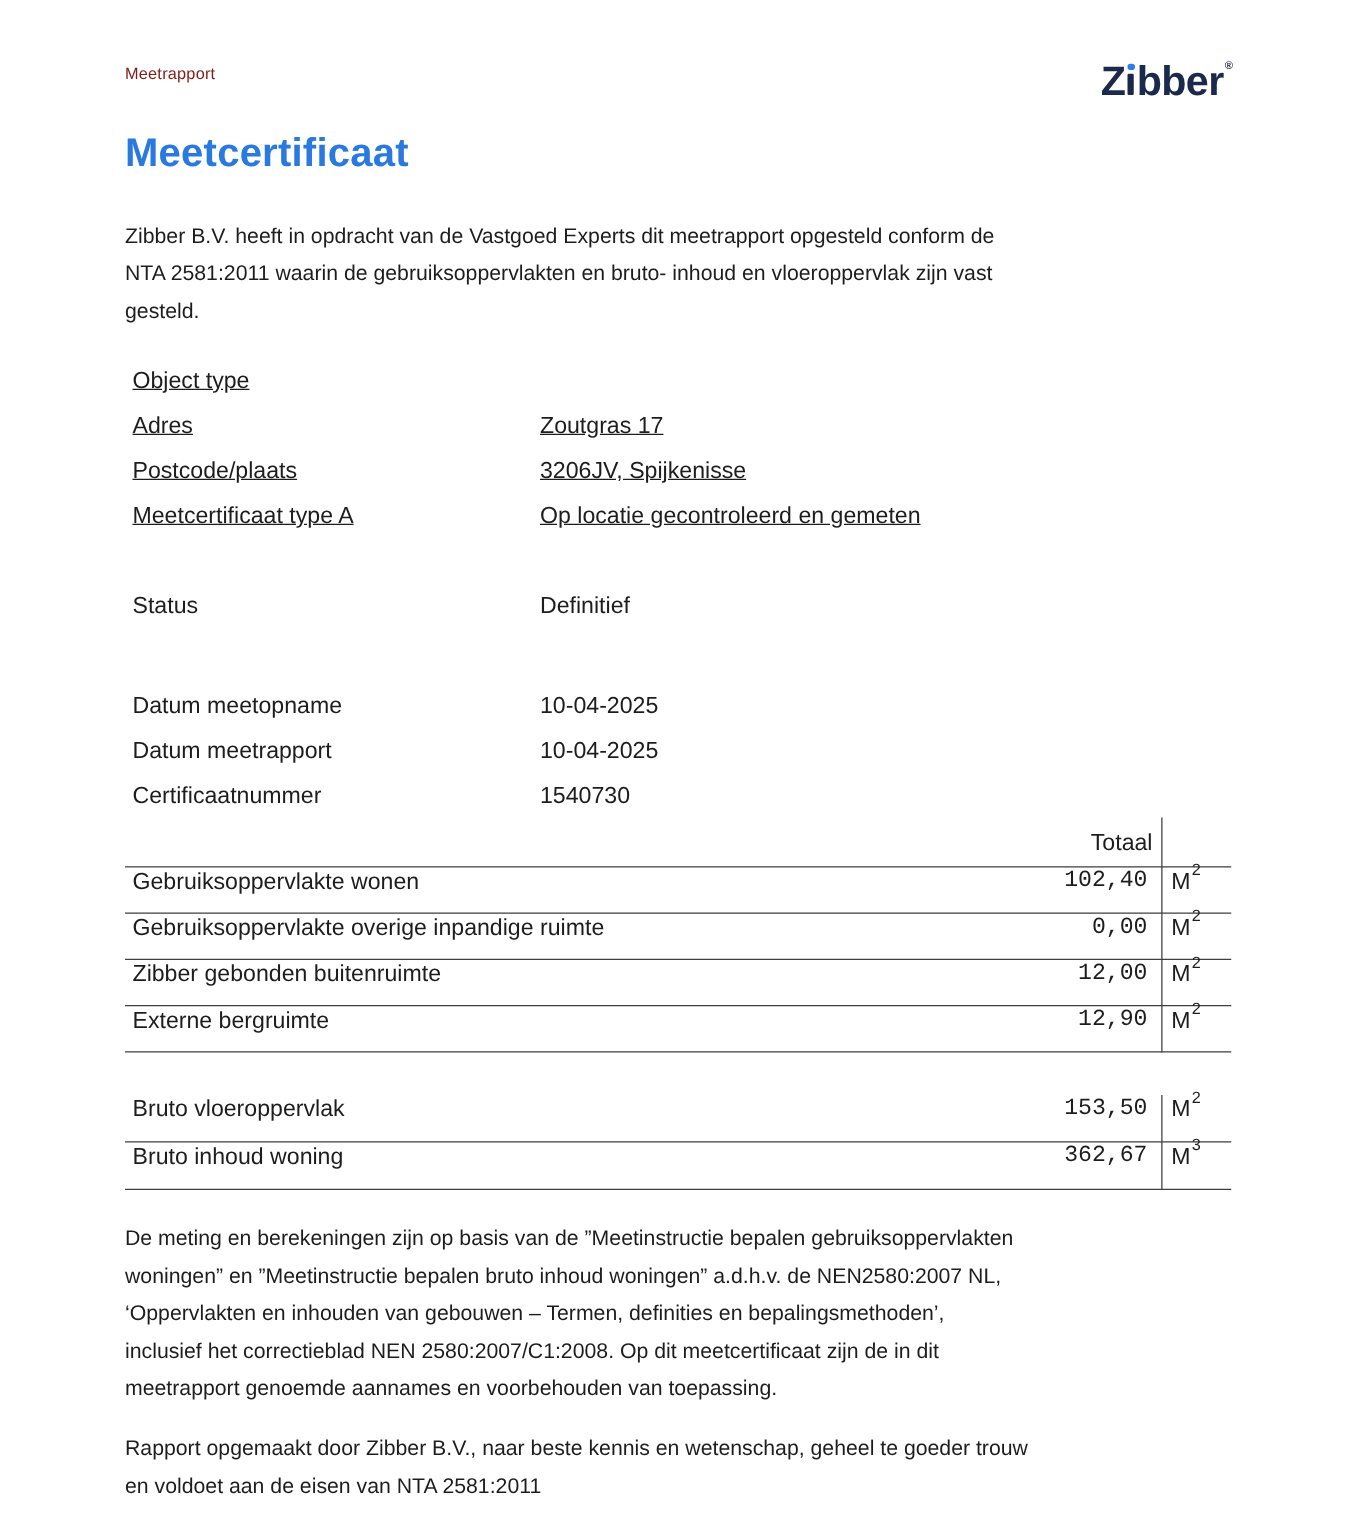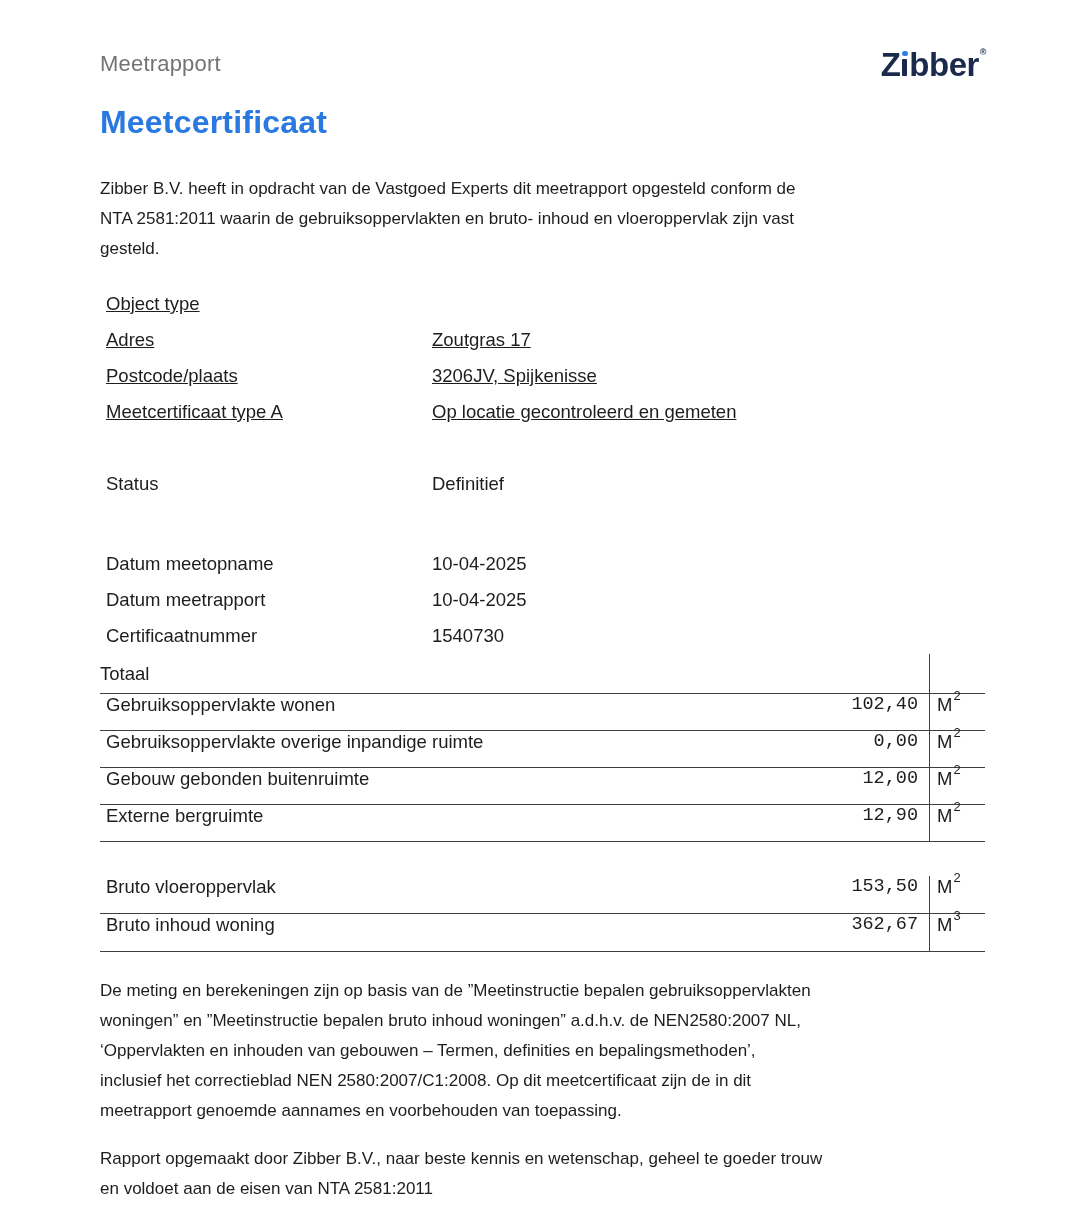--- a/index.html
+++ b/index.html
@@ -7,21 +7,21 @@
   body {
     width:1080px; height:1221px;
     font-family:"Liberation Sans", sans-serif;
     color:#1d1d1d;
     overflow:hidden;
   }
   .page { width:1080px; height:1221px; padding:46px 95px 30px 100px; }
 
   
   .hdr { display:flex; justify-content:space-between; align-items:flex-start; height:42px; }
-  .doc-type { font-size:22px; font-weight:500; color:#737373; padding-top:5px; letter-spacing:.2px; }
+  .doc-type { font-size:13px; font-weight:500; color:#7f1d1d; padding-top:5px; letter-spacing:.2px; }
   .logo { font-size:33px; font-weight:800; color:#1b2a4c; letter-spacing:-.5px; white-space:nowrap; }
   .logo .ci { display:inline-block; position:relative; width:9px; height:25px; }
   .logo .ci::after { content:""; position:absolute; left:2px; bottom:0; width:5px; height:17px; background:#1b2a4c; border-radius:1px; }
   .logo .ci::before { content:""; position:absolute; left:2px; bottom:20px; width:5.5px; height:5.5px; border-radius:50%; background:#2b7de9; }
   .logo .reg { font-size:9px; font-weight:700; vertical-align:top; position:relative; top:1px; left:1px; color:#1b2a4c; }
 
   
   .title { margin-top:16px; font-size:32px; line-height:36px; font-weight:800; color:#2979e0; letter-spacing:.2px; }
 
   
@@ -33,21 +33,21 @@
   .details { margin-top:22px;text-decoration:underline; }
   .status-block { margin-top:36px; }
   .meta-block { margin-top:44px; }
   .kv-row { display:flex; align-items:center; height:36px; padding-left:6px; font-size:18.5px; }
   .kv-label { width:326px; flex:none; }
   .kv-value { flex:1; }
 
   
   .m-table { position:relative; margin-top:0; }
   .m-table .vline { position:absolute; top:0; bottom:0; right:55px; width:1px; background:#3f3f3f; }
-  .t-header { height:40px; line-height:40px; text-align:left; padding-right:63px; font-size:18.5px; border-bottom:1px solid #3f3f3f; }
+  .t-header { height:40px; line-height:40px; text-align:right; padding-right:63px; font-size:18.5px; border-bottom:1px solid #3f3f3f; }
   .t-row { display:flex; align-items:flex-start; height:37px; border-bottom:1px solid #3f3f3f; font-size:18.5px; }
   .t-label { flex:1; padding-left:6px; }
   .t-value { text-align:right; padding-right:12px;font-family:Liberation Mono, monospace; }
   .t-unit { width:55px; flex:none; padding-left:7px; }
   .t-unit sup { font-size:13px; line-height:0; position:relative; top:-4px; left:1px; }
   .gross { margin-top:34px; }
   .gross .t-row { height:38px; }
 
   .legal { margin-top:24px; }
   .closing { margin-top:18px; }
@@ -115,21 +115,21 @@
       <div class="t-label">Gebruiksoppervlakte wonen</div>
       <div class="t-value">102,40</div>
       <div class="t-unit"><span>M</span><sup>2</sup></div>
     </div>
     <div class="t-row">
       <div class="t-label">Gebruiksoppervlakte overige inpandige ruimte</div>
       <div class="t-value">0,00</div>
       <div class="t-unit"><span>M</span><sup>2</sup></div>
     </div>
     <div class="t-row">
-      <div class="t-label">Gebouw gebonden buitenruimte</div>
+      <div class="t-label">Zibber gebonden buitenruimte</div>
       <div class="t-value">12,00</div>
       <div class="t-unit"><span>M</span><sup>2</sup></div>
     </div>
     <div class="t-row">
       <div class="t-label">Externe bergruimte</div>
       <div class="t-value">12,90</div>
       <div class="t-unit"><span>M</span><sup>2</sup></div>
     </div>
   </div>
 

